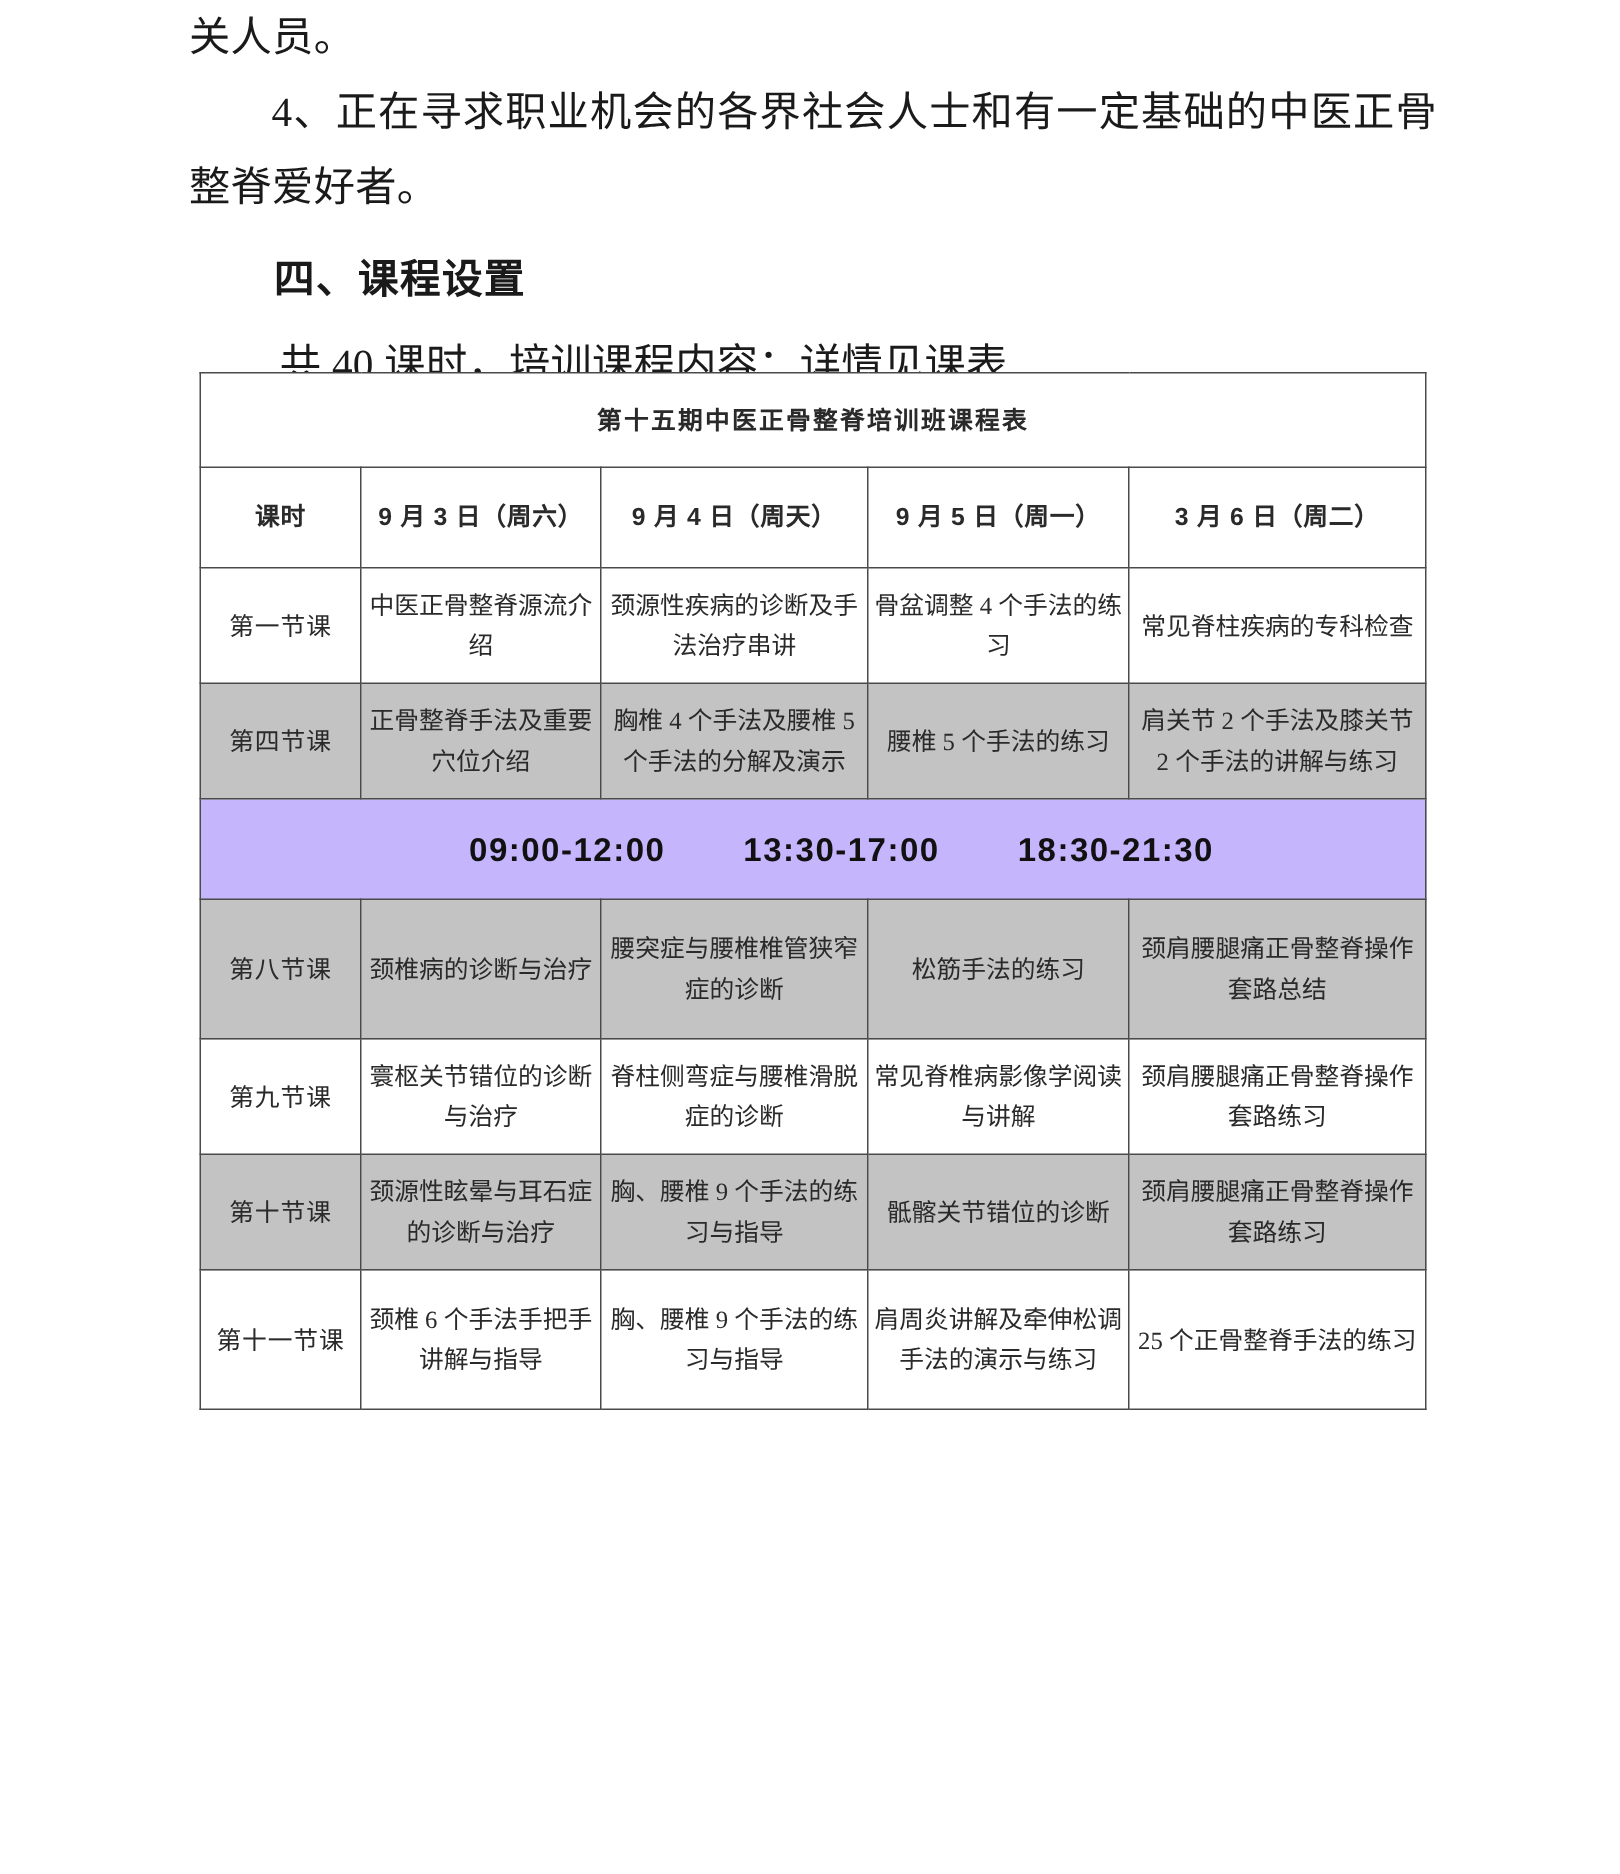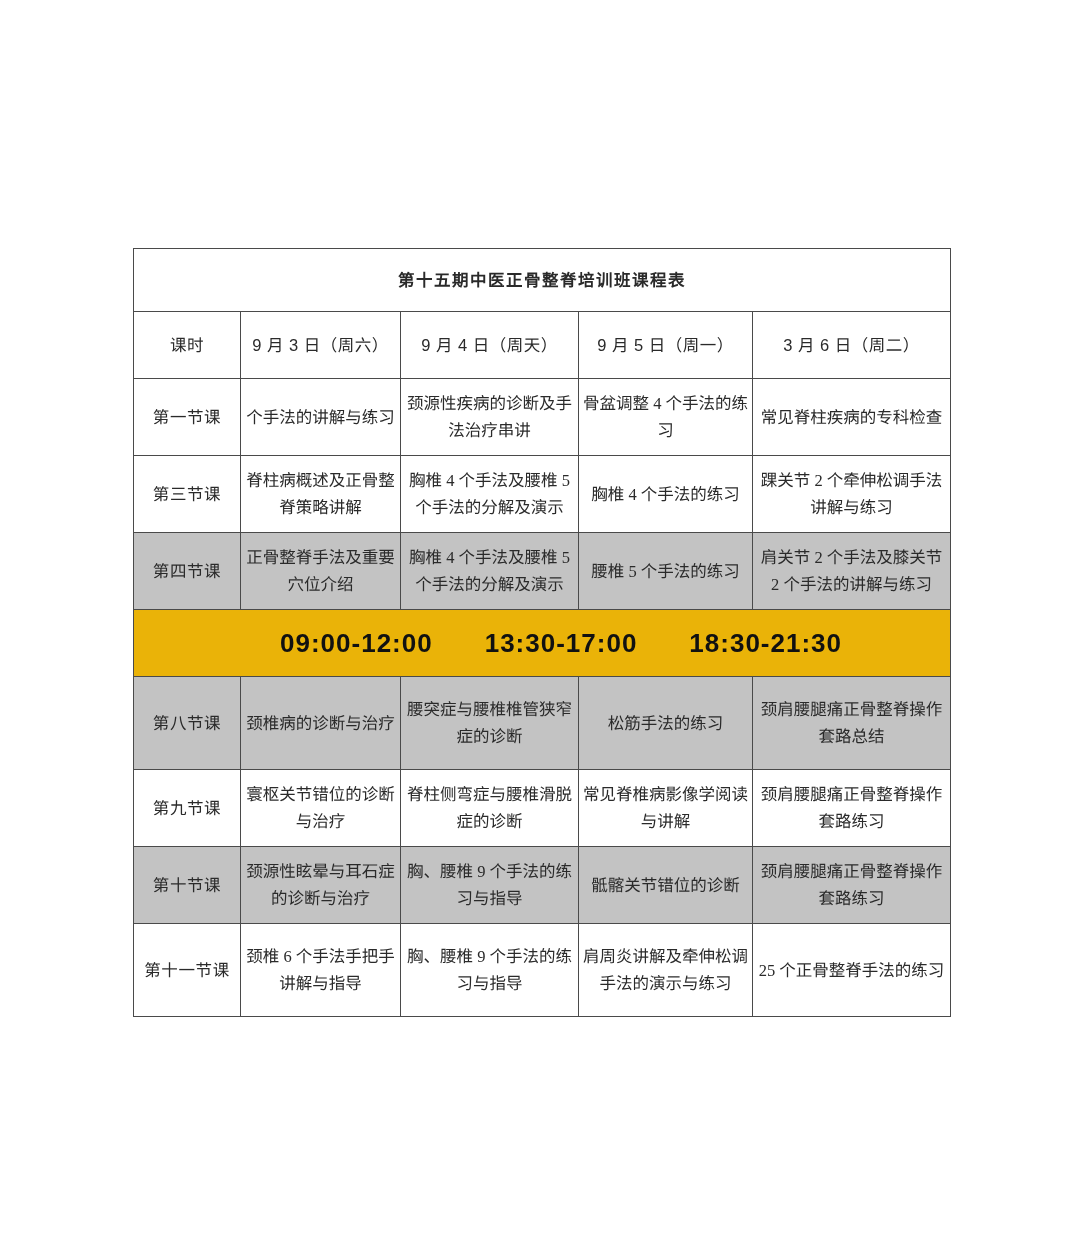--- a/index.html
+++ b/index.html
@@ -86,38 +86,38 @@
     font-size: 25px;
     font-weight: bold;
     font-family: Liberation Serif, serif;
     letter-spacing: 1.5px;
     height: 52px;
     color: #111;
     padding: 6px 4px;
   }
   td.head-cell {
     font-size: 19px;
-    font-weight: normal;
+    font-weight: bold;
     font-family: "Liberation Sans", "DejaVu Sans", sans-serif;
     height: 56px;
     color: #111;
     letter-spacing: 0.5px;
   }
   td.period-cell {
     font-size: 17px;
     letter-spacing: 0.6px;
     color: #2a2a2a;
   }
   tr.shaded td {
     background: #c3c3c3;
   }
   tr.time-row td {
-    background: #eab308;
+    background: #c4b5fd;
     height: 56px;
-    font-size: 26px;
+    font-size: 22px;
     font-weight: bold;
     font-family: "Liberation Sans", "DejaVu Sans", sans-serif;
     letter-spacing: 1px;
     color: #111;
     padding-left: 12px;
   }
   .time-inner {
     display: flex;
     justify-content: center;
     align-items: center;
@@ -125,20 +125,26 @@
     padding-left: 30px;
   }
   tr.body-row td { height: 66px; }
   tr.tall-row td { height: 82px; }
 </style>
 </head>
 <body>
 
 <div class="page">
 
+  <div class="prose">
+    <p class="p-line">关人员。</p>
+    <p class="p-indent">4、正在寻求职业机会的各界社会人士和有一定基础的中医正骨整脊爱好者。</p>
+    <p class="heading">四、课程设置</p>
+    <p class="subline">共 40 课时，培训课程内容：详情见课表</p>
+  </div>
 
   <div class="table-wrap">
     <table class="schedule">
       <colgroup>
         <col class="c0">
           <col class="c1">
           <col class="c2">
           <col class="c3">
           <col class="c4">
       </colgroup>
@@ -149,31 +155,24 @@
         <tr>
           <td class="head-cell">课时</td>
           <td class="head-cell">9 月 3 日（周六）</td>
           <td class="head-cell">9 月 4 日（周天）</td>
           <td class="head-cell">9 月 5 日（周一）</td>
           <td class="head-cell">3 月 6 日（周二）</td>
         </tr>
 
         <tr class="body-row">
           <td class="period-cell">第一节课</td>
-          <td>个手法的讲解与练习</td>
+          <td>中医正骨整脊源流介绍</td>
           <td>颈源性疾病的诊断及手法治疗串讲</td>
           <td>骨盆调整 4 个手法的练习</td>
           <td>常见脊柱疾病的专科检查</td>
-        </tr>
-        <tr class="body-row">
-          <td class="period-cell">第三节课</td>
-          <td>脊柱病概述及正骨整脊策略讲解</td>
-          <td>胸椎 4 个手法及腰椎 5 个手法的分解及演示</td>
-          <td>胸椎 4 个手法的练习</td>
-          <td>踝关节 2 个牵伸松调手法讲解与练习</td>
         </tr>
         <tr class="body-row shaded">
           <td class="period-cell">第四节课</td>
           <td>正骨整脊手法及重要穴位介绍</td>
           <td>胸椎 4 个手法及腰椎 5 个手法的分解及演示</td>
           <td>腰椎 5 个手法的练习</td>
           <td>肩关节 2 个手法及膝关节 2 个手法的讲解与练习</td>
         </tr>
 
         <tr class="time-row">

